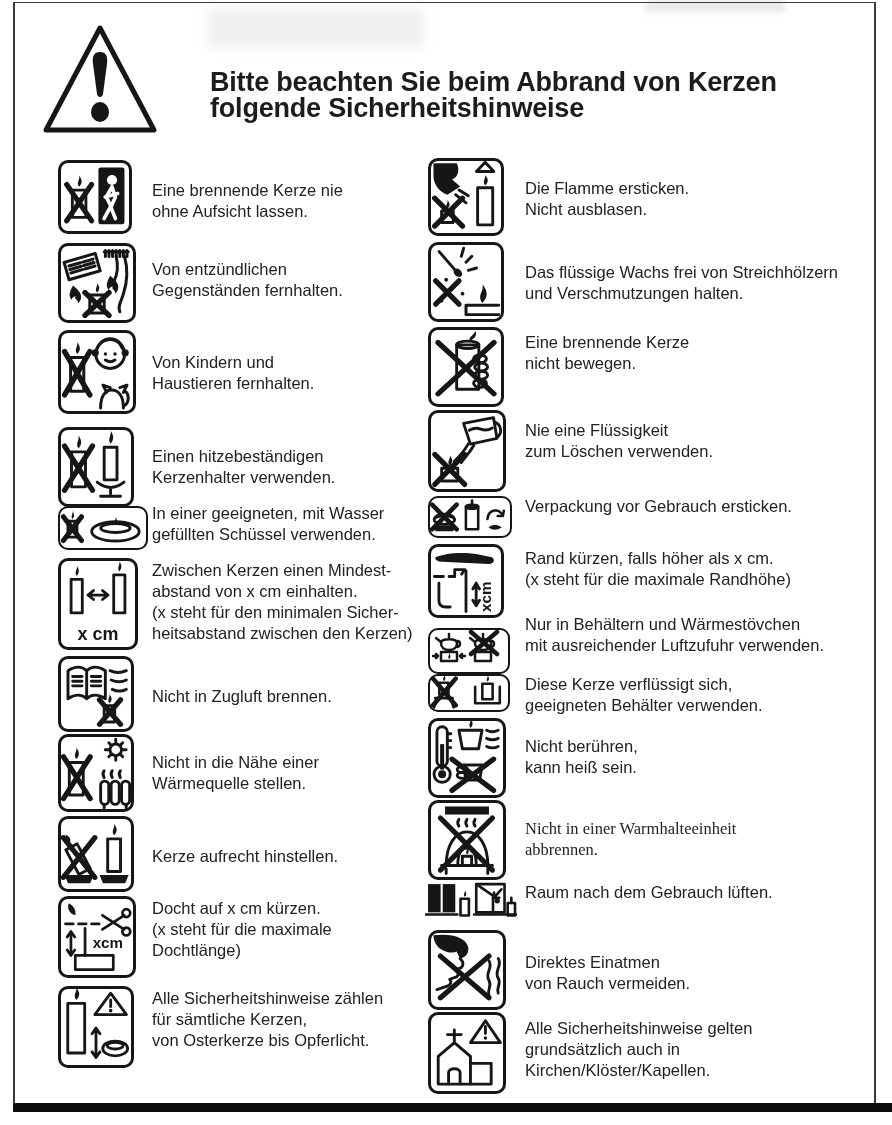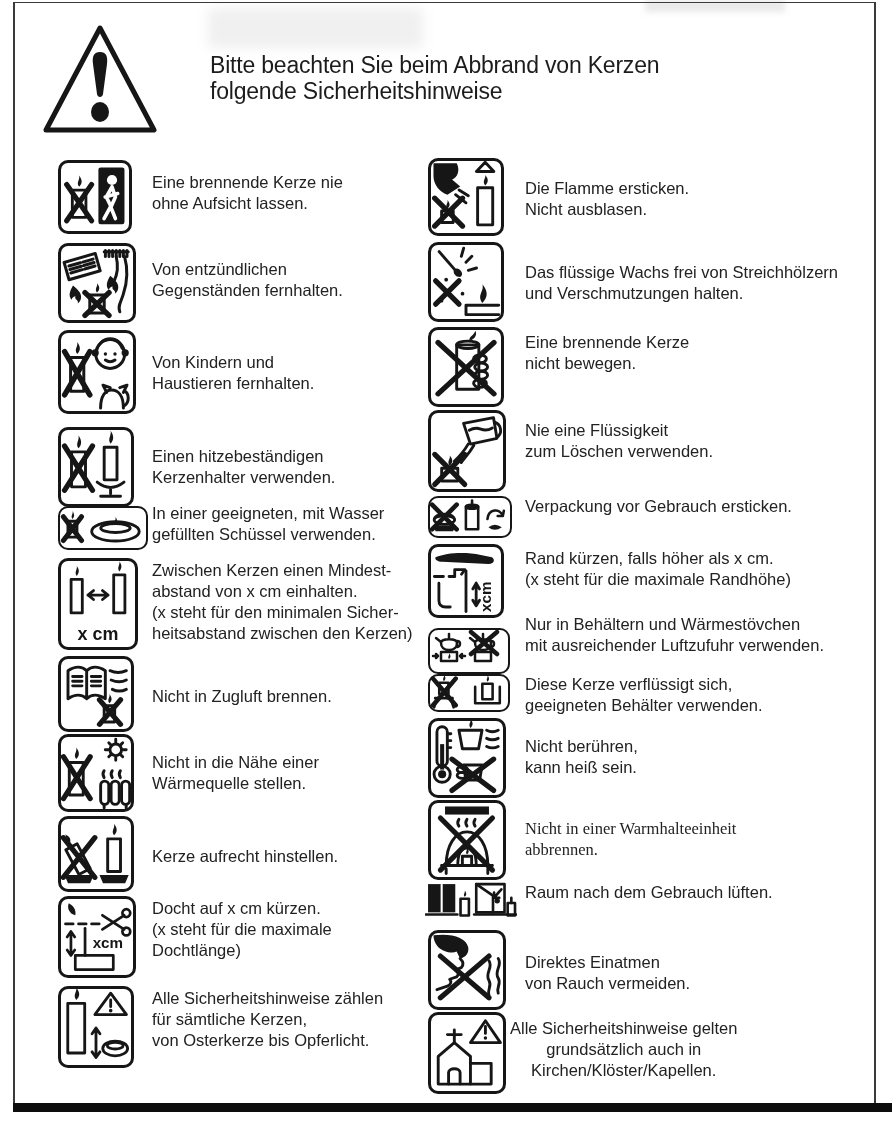--- a/index.html
+++ b/index.html
@@ -1,21 +1,21 @@
 <!DOCTYPE html>
 <html><head>
 <meta charset="utf-8">
 <style>
   html,body{margin:0;padding:0;background:#fff;}
   #page{position:relative;width:892px;height:1125px;background:#fff;overflow:hidden;
         font-family:"Liberation Sans",sans-serif;color:#1c1c1c;}
   .artifact{position:absolute;pointer-events:none;}
   .frame-line{position:absolute;background:#3a3a3a;}
   .bottom-bar{position:absolute;background:#0d0d0d;}
-  #title{position:absolute;left:210px;top:52px;font-size:23px;font-weight:normal;
+  #title{position:absolute;left:210px;top:69px;font-size:27px;font-weight:bold;
          line-height:26px;white-space:pre-line;letter-spacing:-0.2px;}
   .row{position:absolute;}
   .ic{position:absolute;left:0;top:0;background:#fff;border:3px solid #161616;
       border-radius:10px;box-sizing:border-box;}
   .ic.noframe{border:none;border-radius:0;}
   .ic svg{width:100%;height:100%;display:block;}
   .tx{position:absolute;font-size:16.5px;line-height:21px;white-space:pre-line;
       width:max-content;color:#222;}
   .k{stroke:#161616;fill:none;stroke-width:2.5;stroke-linejoin:round;stroke-linecap:round;}
   .kf{fill:#161616;stroke:none;}
@@ -48,21 +48,21 @@
     <div class="ic" style="width:74px;height:74px;">
       <svg viewBox="0 0 60 60">
         <rect x="33" y="4" width="23" height="50" rx="2" class="kf"></rect>
         <circle cx="45" cy="15" r="4.5" fill="#fff"></circle>
         <path d="M45,21 l-5,9 l4,8 l-6,11 M45,21 l3,9 l-4,9 l4,10 M39,30 l11,-3" stroke="#fff" stroke-width="3.2" fill="none" stroke-linecap="round" stroke-linejoin="round"></path>
         <rect x="10" y="24" width="12" height="24" class="k"></rect>
         <path class="kf" d="M16,21 c-3,-4 1,-6 0,-10 c3,4 3,7 0,10 z"></path>
         <path class="xx" d="M5,19 L27,51 M27,19 L5,51"></path>
       </svg>
     </div>
-    <div class="tx" style="left:94px;top:12px;">Eine brennende Kerze nie
+    <div class="tx" style="left:94px;top:20px;">Eine brennende Kerze nie
 ohne Aufsicht lassen.</div>
   </div>
 
   <div class="row" style="left:58px;top:243px;">
     <div class="ic" style="width:78px;height:80px;">
       <svg viewBox="0 0 60 60">
         <g transform="rotate(-16 17 16)">
           <rect x="4" y="9" width="27" height="15" class="k" stroke-width="2"></rect>
           <path d="M7,13 h10 M7,16 h10 M7,19 h10 M19,13 h9 M19,16 h9 M19,19 h9" class="k" stroke-width="1.1"></path>
         </g>
@@ -445,18 +445,18 @@
     <div class="ic" style="width:78px;height:82px;">
       <svg viewBox="0 0 62 66">
         <path class="k" stroke-width="2.4" d="M34,24 H60 L47,5 Z M47,10 V16"></path>
         <circle cx="47" cy="20" r="1.5" class="kf"></circle>
         <path class="k" stroke-width="2.4" d="M6,60 V36 L20,24 L34,36 V60 Z"></path>
         <path class="k" stroke-width="2.4" d="M20,24 V13 M14,17 H26"></path>
         <path class="k" stroke-width="2.4" d="M34,42 H52 V60 H34"></path>
         <path class="k" stroke-width="2" d="M15,60 V50 C15,45.5 25,45.5 25,50 V60"></path>
       </svg>
     </div>
-    <div class="tx" style="left:82px;top:6px;text-align:center;">Alle Sicherheitshinweise gelten
+    <div class="tx" style="left:97px;top:6px;">Alle Sicherheitshinweise gelten
 grundsätzlich auch in
 Kirchen/Klöster/Kapellen.</div>
   </div>
 
 </div>
 
 </body></html>

